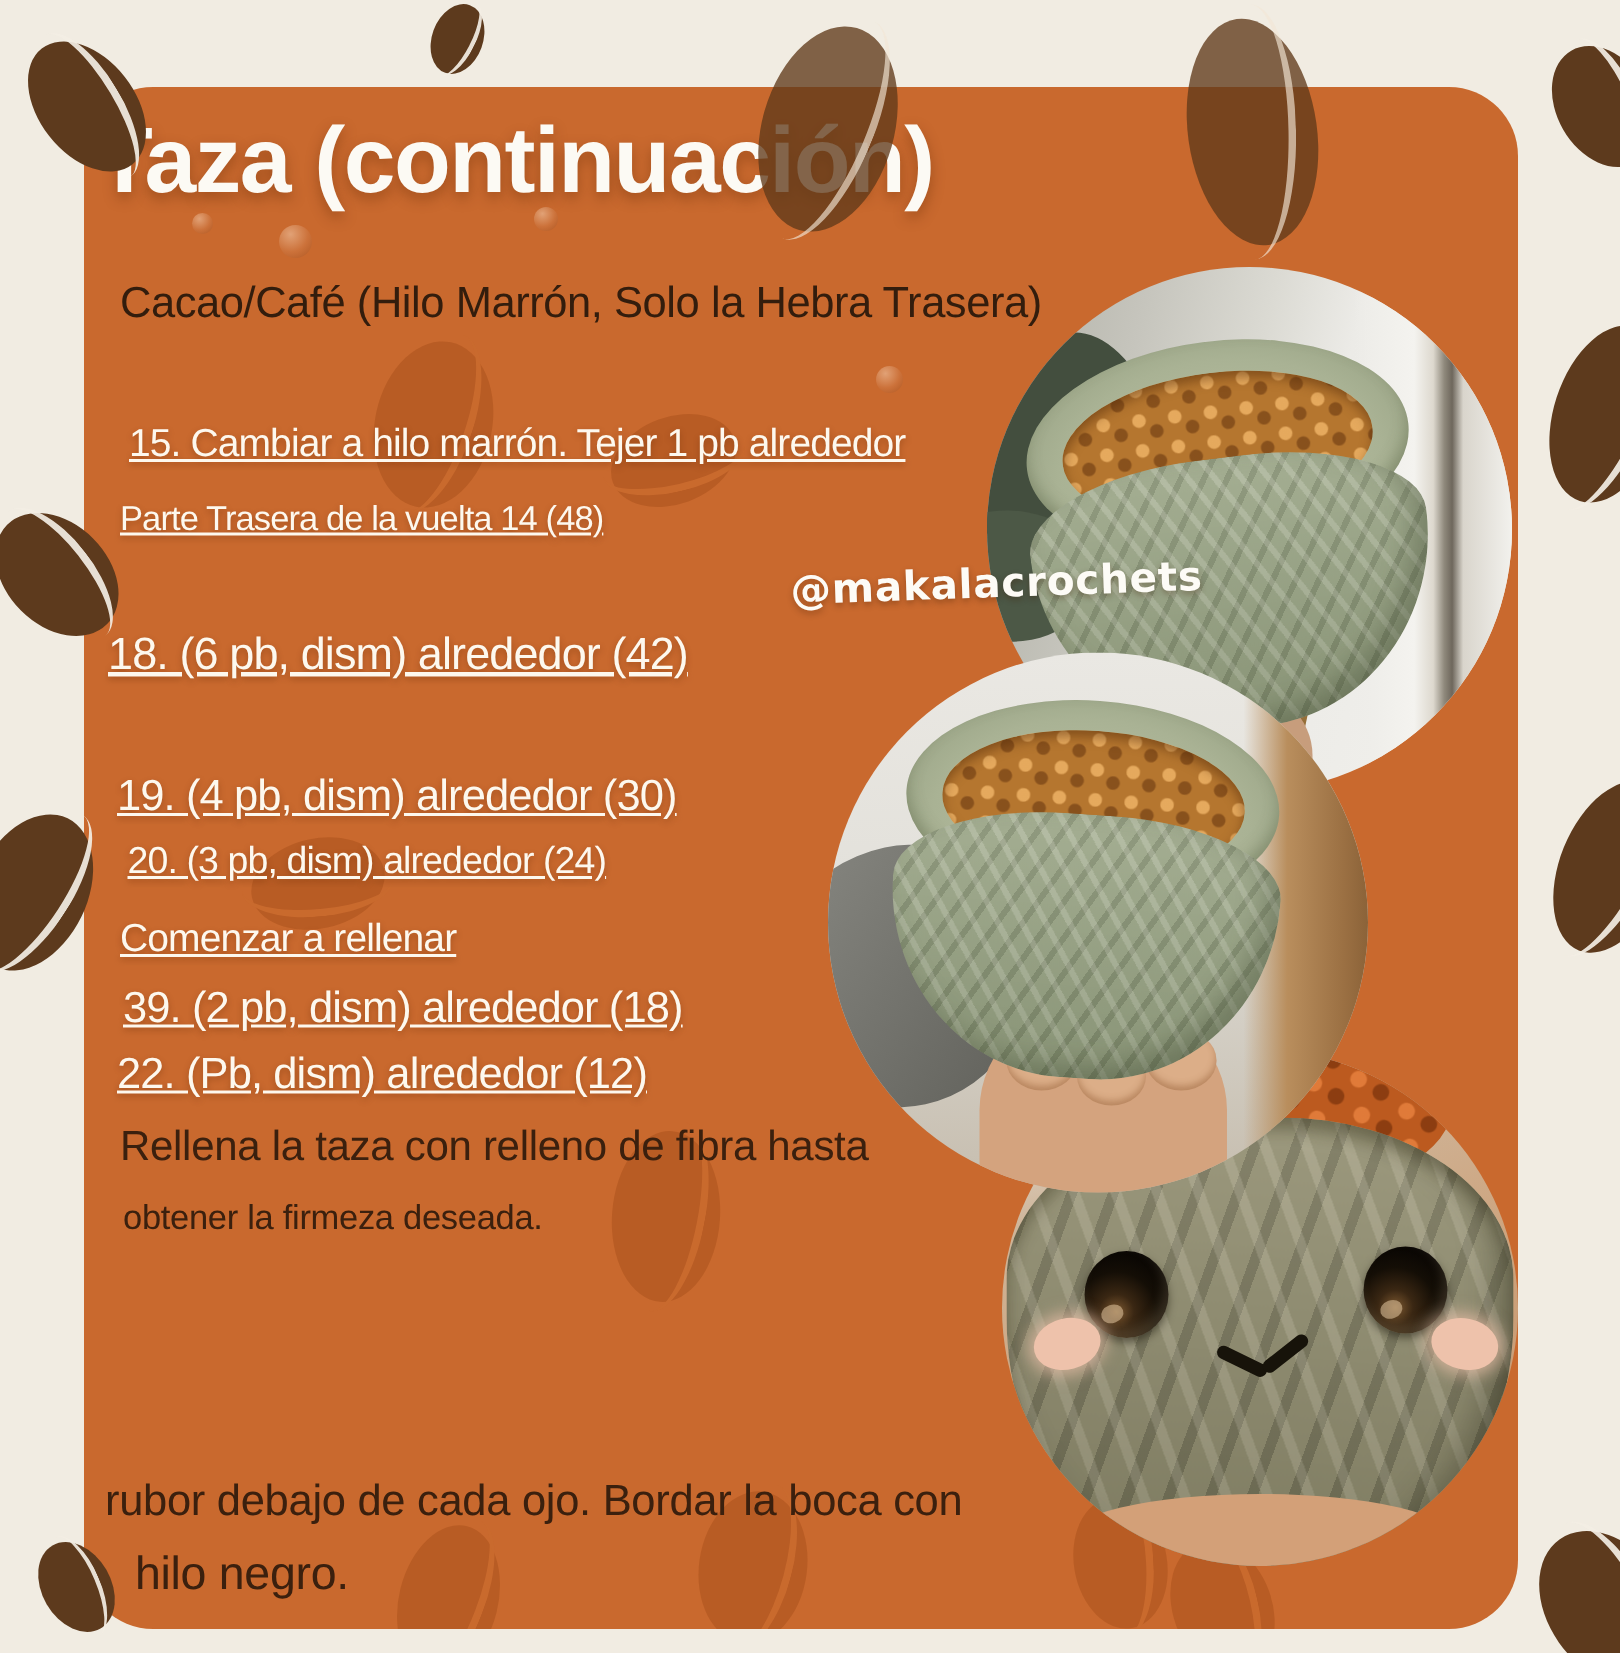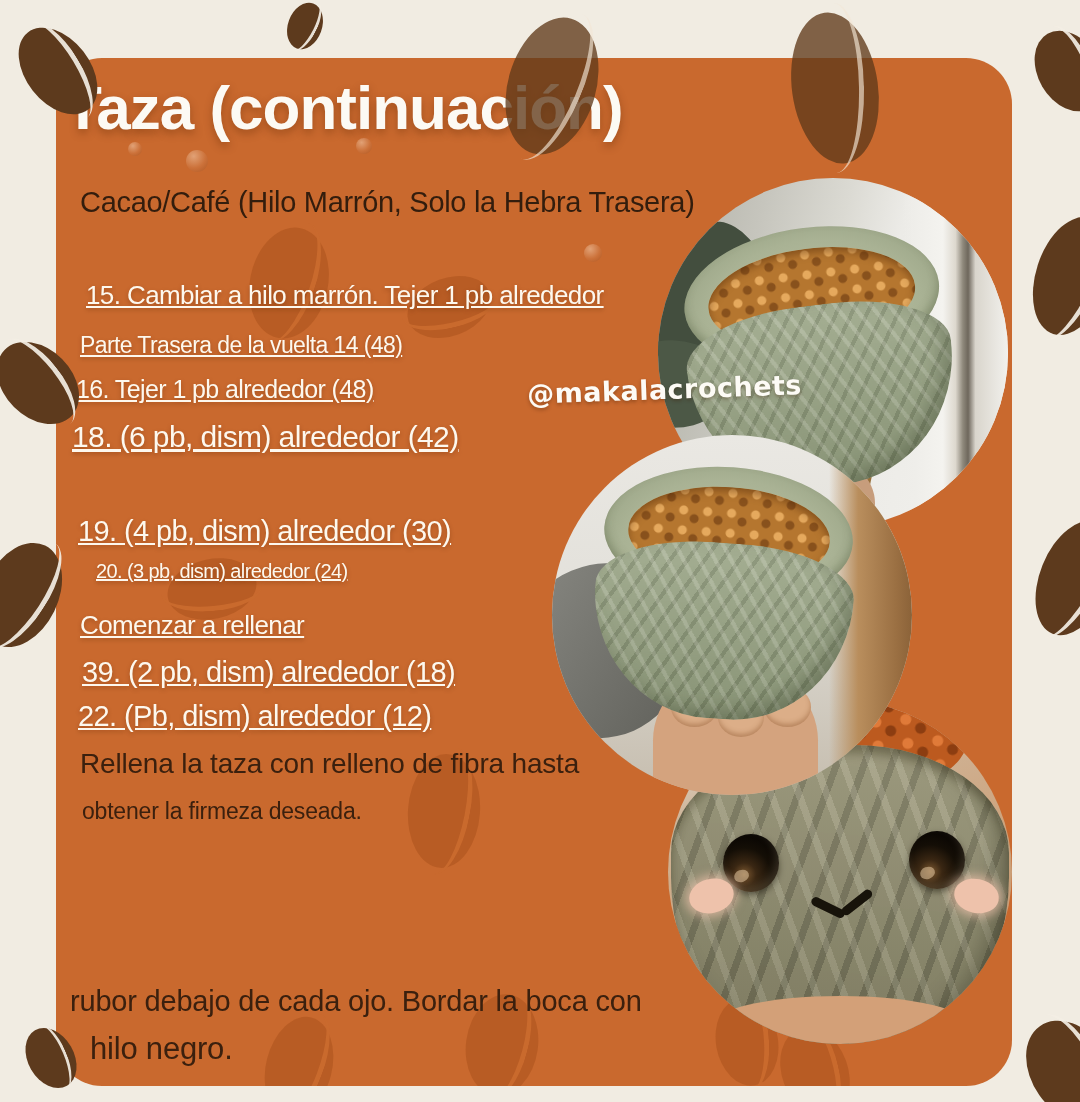--- a/index.html
+++ b/index.html
@@ -144,24 +144,23 @@
     <div class="drop" style="left:72px;top:84px;width:14px;height:14px;"></div>
     <div class="drop" style="left:130px;top:92px;width:22px;height:22px;"></div>
     <div class="drop" style="left:300px;top:80px;width:16px;height:16px;"></div>
     <div class="drop" style="left:528px;top:186px;width:18px;height:18px;"></div>
 
     <div class="title">Taza (continuación)</div>
     <div class="subtitle">Cacao/Café (Hilo Marrón, Solo la Hebra Trasera)</div>
 
     <div class="line line--light" style="left:30px;top:222px;font-size:26px;">15. Cambiar a hilo marrón. Tejer 1 pb alrededor</div>
     <div class="line line--light" style="left:24px;top:274px;font-size:23px;">Parte Trasera de la vuelta 14 (48)</div>
-    <div class="line line--light" style="left:20px;top:317px;font-size:25px;">16. Tejer 1 pb alrededor (48)</div>
     <div class="line line--light" style="left:16px;top:362px;font-size:30px;">18. (6 pb, dism) alrededor (42)</div>
     <div class="line line--light" style="left:22px;top:457px;font-size:29px;">19. (4 pb, dism) alrededor (30)</div>
-    <div class="line line--light" style="left:40px;top:502px;font-size:20px;">20. (3 pb, dism) alrededor (24)</div>
+    <div class="line line--light" style="left:29px;top:502px;font-size:25px;">20. (3 pb, dism) alrededor (24)</div>
     <div class="line line--light" style="left:24px;top:552px;font-size:26px;">Comenzar a rellenar</div>
     <div class="line line--light" style="left:26px;top:598px;font-size:29px;">39. (2 pb, dism) alrededor (18)</div>
     <div class="line line--light" style="left:22px;top:642px;font-size:29px;">22. (Pb, dism) alrededor (12)</div>
     <div class="line line--dark" style="left:24px;top:690px;font-size:28px;">Rellena la taza con relleno de fibra hasta</div>
     <div class="line line--dark" style="left:26px;top:740px;font-size:23px;">obtener la firmeza deseada.</div>
 
     <div class="line line--dark" style="left:14px;top:927px;font-size:29px;">rubor debajo de cada ojo. Bordar la boca con</div>
     <div class="line line--dark" style="left:34px;top:973px;font-size:31px;">hilo negro.</div>
   </div>
 

